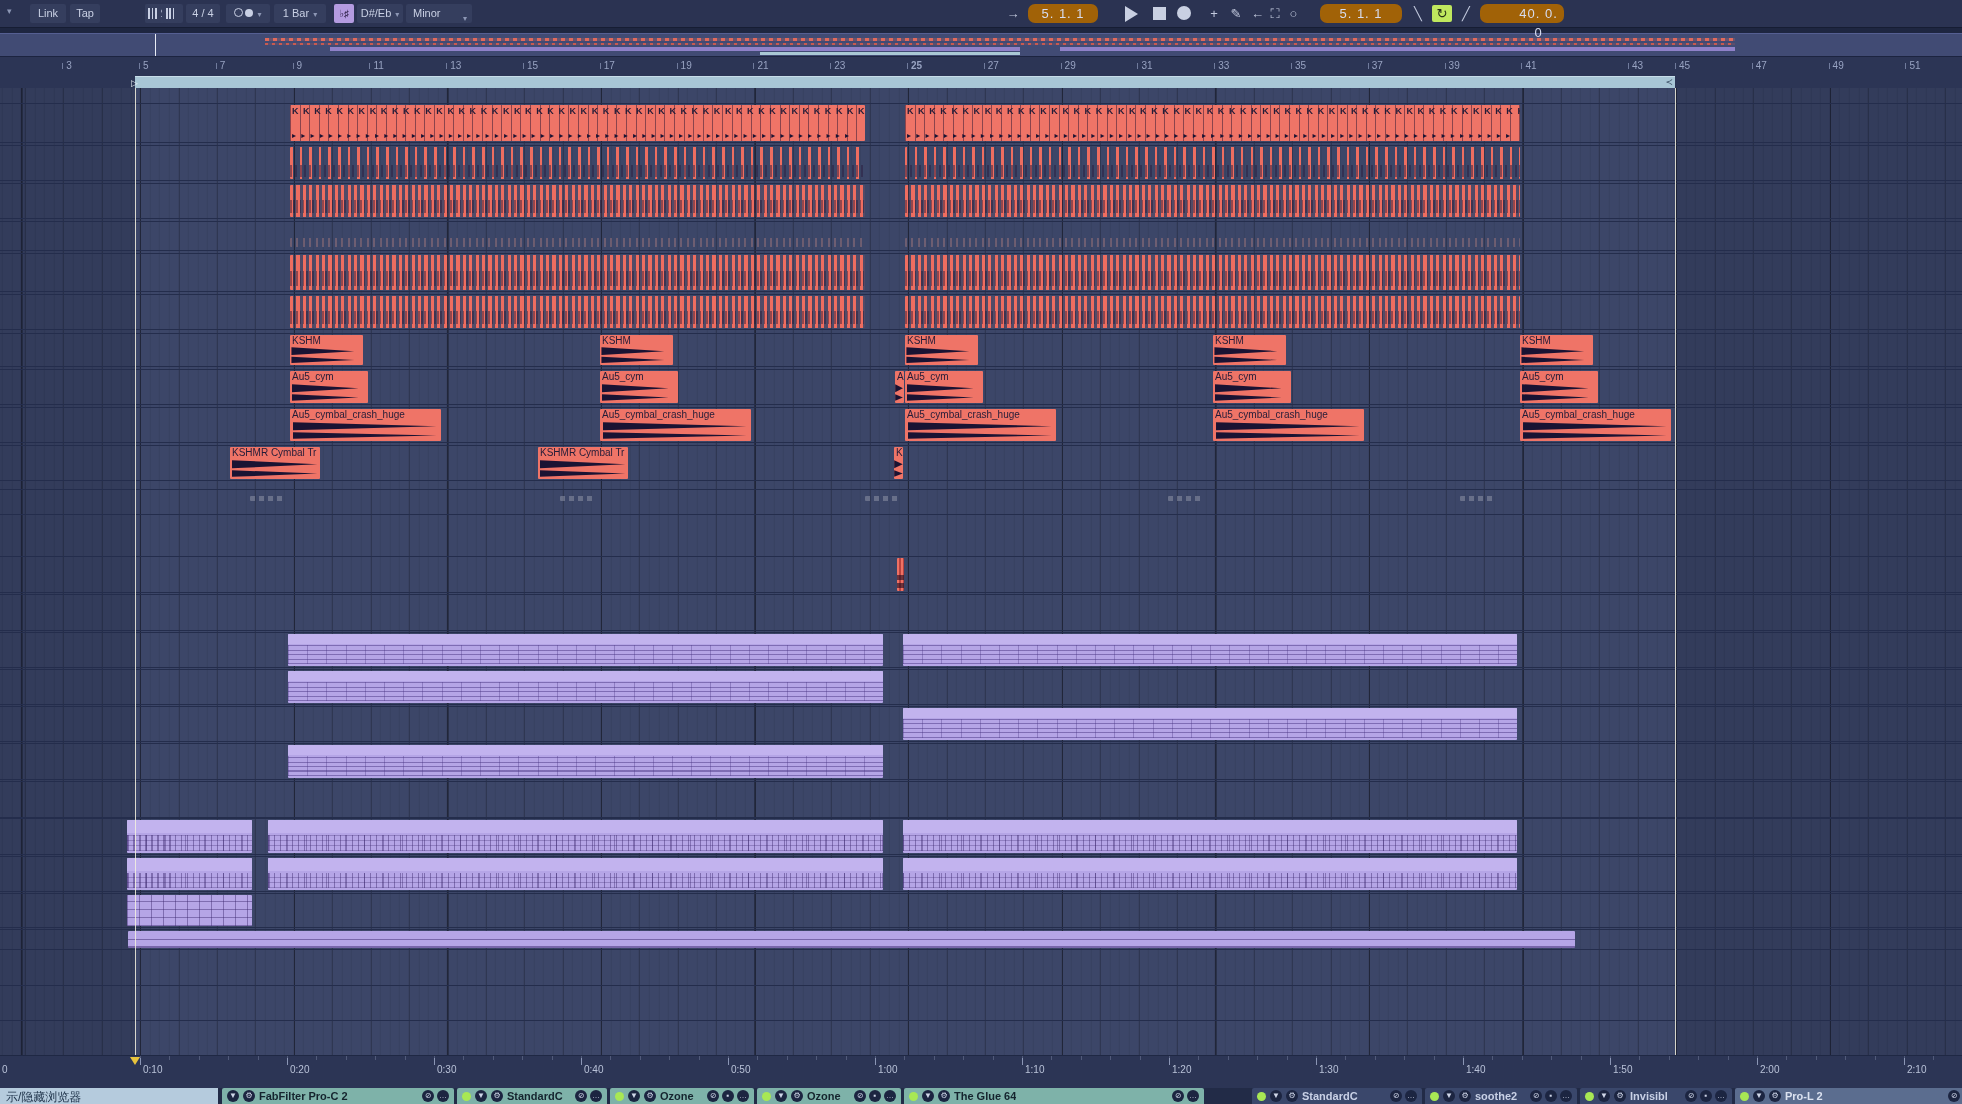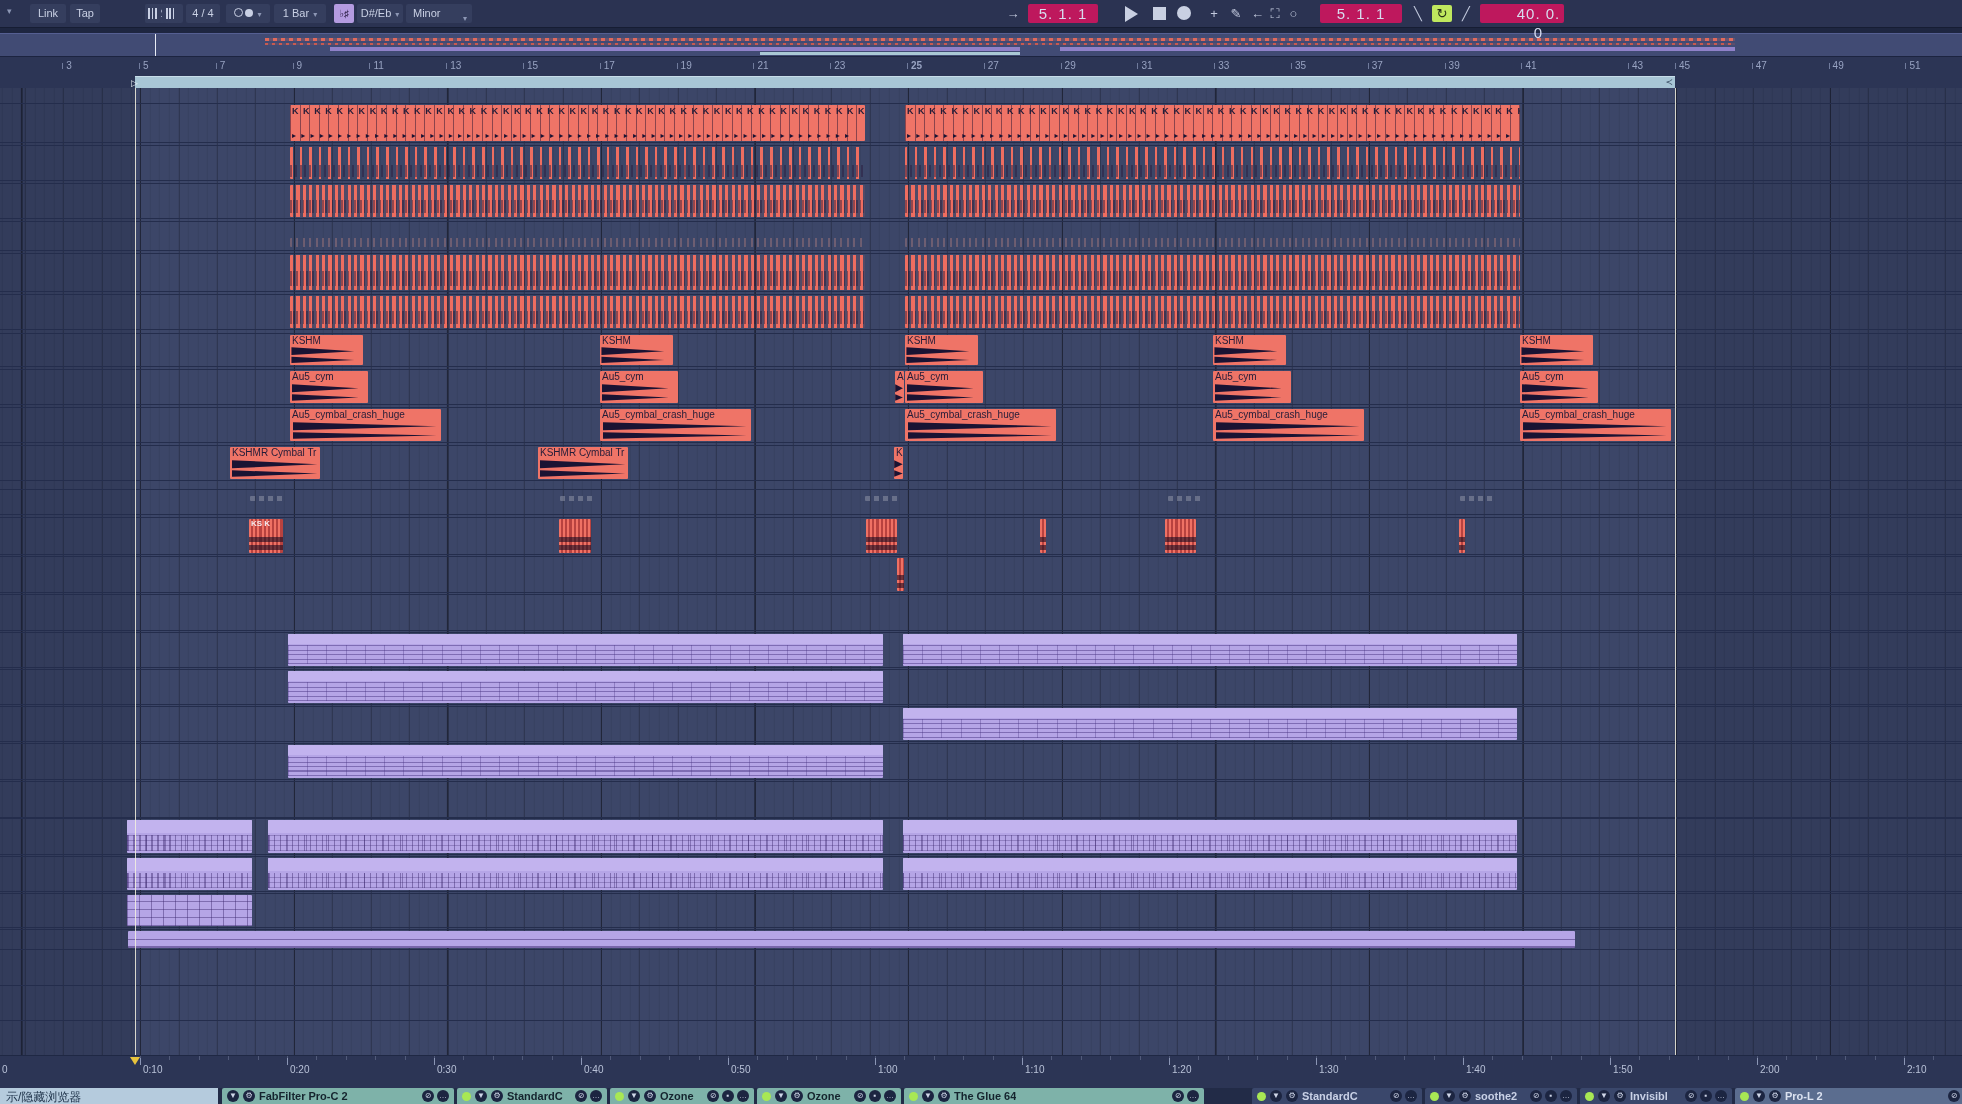--- a/index.html
+++ b/index.html
@@ -11,21 +11,21 @@
   .tb-item{position:absolute;top:4px;height:19px;line-height:19px;font-size:11px;color:#c9d0e4;
            background:#353e5e;border-radius:2px;text-align:center;box-sizing:border-box;}
   .tb-caret{position:absolute;left:7px;top:6px;font-size:9px;color:#8d97b5;}
   .nudge{width:16px;background:#353e5e;}
   .nudge i{display:block;margin:4px 3px;height:11px;
      background:repeating-linear-gradient(90deg,#c9d0e4 0 1.5px,transparent 1.5px 3.5px);}
   .circ-o{display:inline-block;width:7px;height:7px;border:1px solid #c9d0e4;border-radius:50%;}
   .circ-f{display:inline-block;width:8px;height:8px;background:#c9d0e4;border-radius:50%;margin-left:2px;}
   .mini-caret{font-size:8px;color:#8d97b5;margin-left:4px;}
   .scale-btn{background:#b49be0;color:#33254d;font-weight:bold;font-size:10px;}
-  .numbox{background:#be185d;color:#d7dcef;letter-spacing:1px;font-size:15px;}
+  .numbox{background:#a16207;color:#d7dcef;letter-spacing:1px;font-size:13px;border-radius:7px;}
   .t-ico{position:absolute;top:5px;height:17px;line-height:17px;color:#c3cade;font-size:13px;text-align:center;}
   .play-tri{width:0;height:0;border-left:13px solid #c9d0e2;border-top:8px solid transparent;border-bottom:8px solid transparent;top:6px;}
   .stop-sq{width:13px;height:13px;background:#c9d0e2;top:7px;}
   .rec-ci{width:14px;height:14px;background:#c9d0e2;border-radius:50%;top:6px;}
   .loop-btn{background:#bfe75e;color:#273018;border-radius:2px;width:20px;}
   
   #gapband{position:absolute;left:0;top:27px;width:100%;height:6px;background:#1e2640;}
   #overview{position:absolute;left:0;top:33px;width:100%;height:24px;background:#414b74;border-top:1px solid #555f92;border-bottom:1px solid #1c2440;box-sizing:border-box;z-index:30;}
   .ov-red{position:absolute;top:4px;height:3px;background:repeating-linear-gradient(90deg,#e06a5c 0 4px,rgba(224,106,92,.25) 4px 8px);}
   .ov-red2{position:absolute;top:9px;height:2px;background:repeating-linear-gradient(90deg,#c85a50 0 3px,rgba(200,90,80,.2) 3px 7px);}
@@ -338,30 +338,20 @@
           <div class="wedge w2"></div>
         </div>
       </div>
       <div class="trow" style="top: 401px; height: 26px;">
         <div class="clip k-faintdash" style="left: 250px; width: 36px;"></div>
         <div class="clip k-faintdash" style="left: 560px; width: 36px;"></div>
         <div class="clip k-faintdash" style="left: 865px; width: 36px;"></div>
         <div class="clip k-faintdash" style="left: 1168px; width: 36px;"></div>
         <div class="clip k-faintdash" style="left: 1460px; width: 36px;"></div>
       </div>
-      <div class="trow" style="top: 429px; height: 38px;">
-        <div class="clip k-stripes" style="left: 249px; width: 34px;">
-          <div class="clip-label">KS K</div>
-        </div>
-        <div class="clip k-stripes" style="left: 559px; width: 32px;"></div>
-        <div class="clip k-stripes" style="left: 866px; width: 31px;"></div>
-        <div class="clip k-stripes" style="left: 1040px; width: 6px;"></div>
-        <div class="clip k-stripes" style="left: 1165px; width: 31px;"></div>
-        <div class="clip k-stripes" style="left: 1459px; width: 6px;"></div>
-      </div>
       <div class="trow" style="top: 468px; height: 37px;">
         <div class="clip k-stripes" style="left: 897px; width: 7px;"></div>
       </div>
       <div class="trow" style="top: 544px; height: 36px;">
         <div class="clip k-midi" style="left: 288px; width: 595px;"></div>
         <div class="clip k-midi" style="left: 903px; width: 614px;"></div>
       </div>
       <div class="trow" style="top: 581px; height: 36px;">
         <div class="clip k-midi" style="left: 288px; width: 595px;"></div>
       </div>

